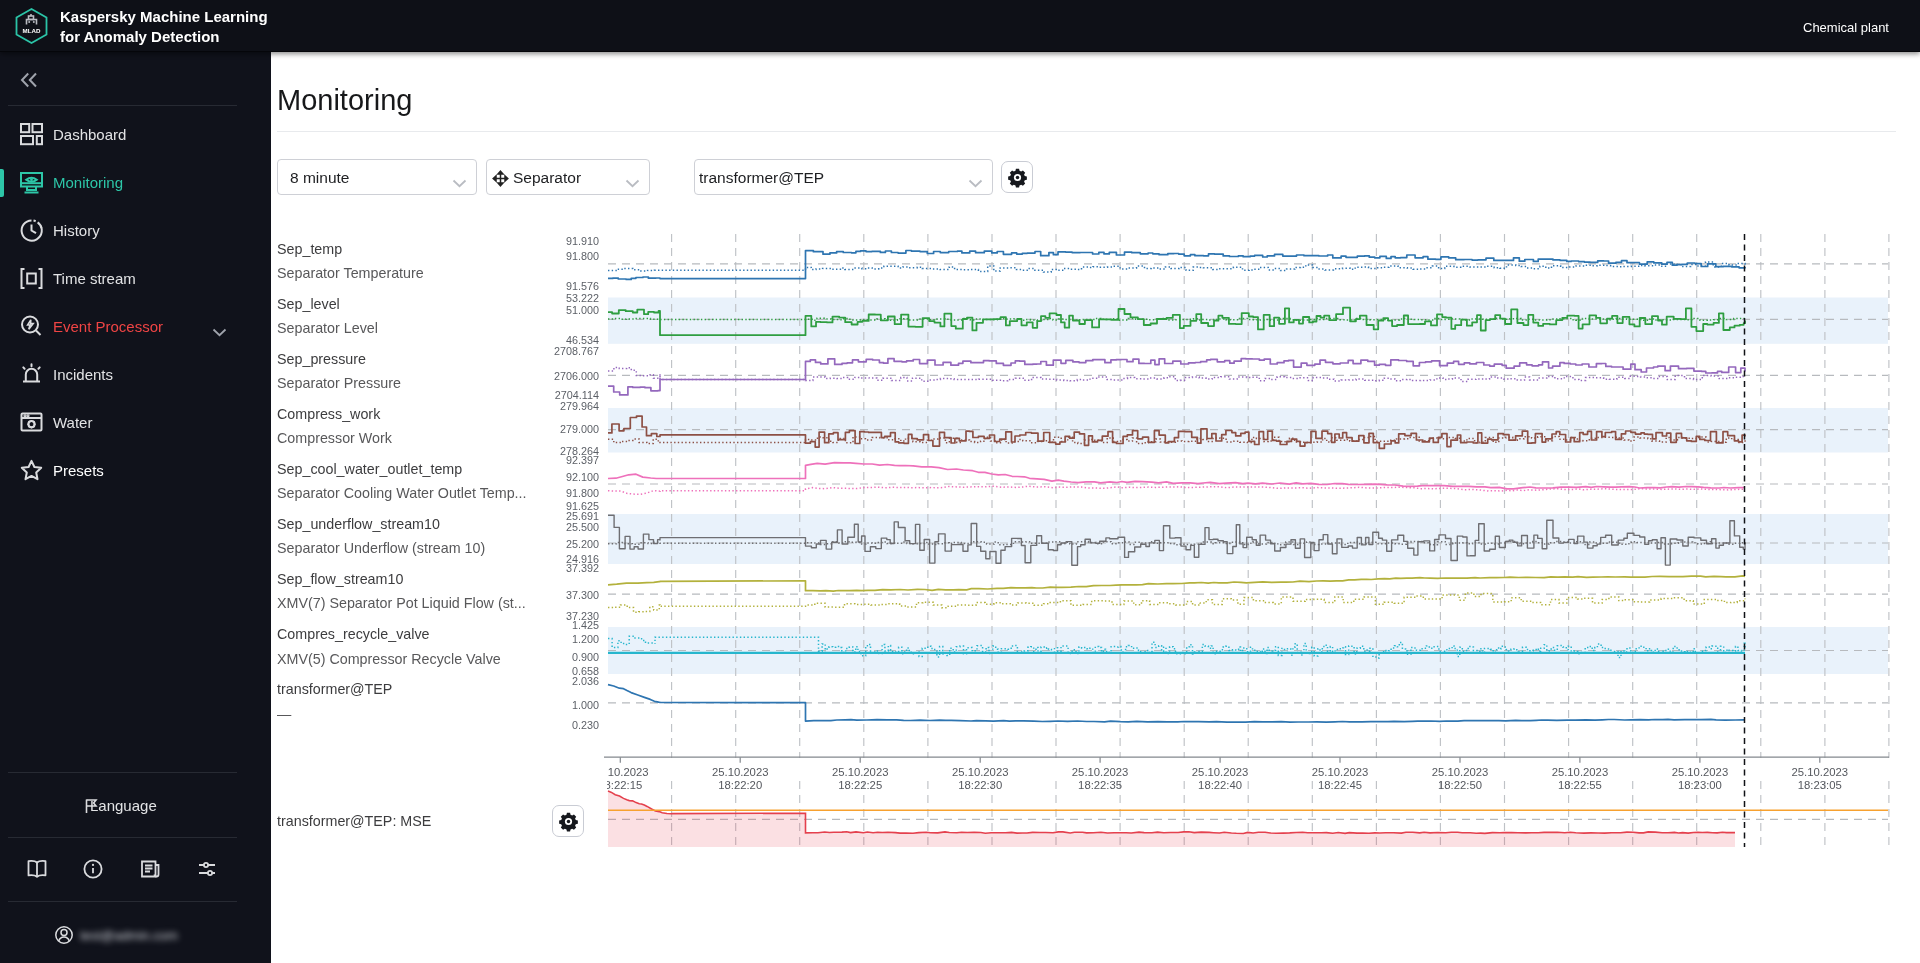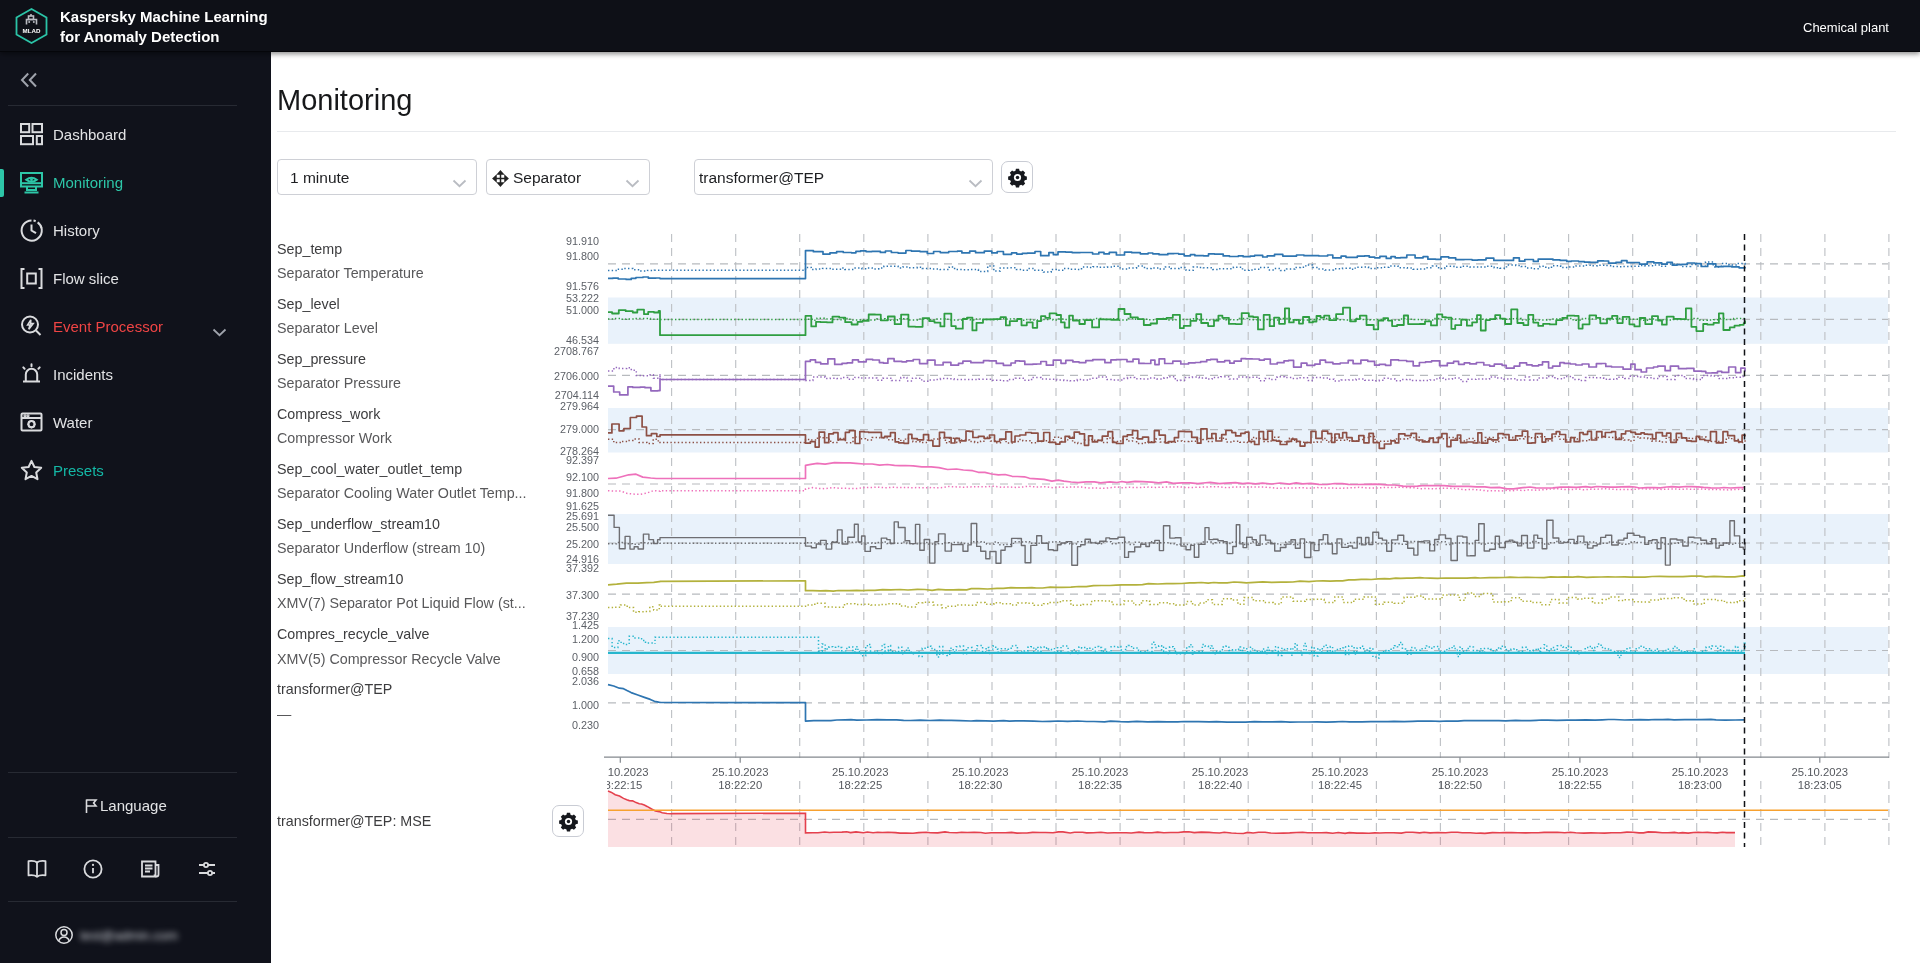--- a/index.html
+++ b/index.html
@@ -10,21 +10,21 @@
 #sidebar{position:absolute;left:0;top:52px;width:271px;height:911px;background:#10121b;z-index:20}
 .sdiv{position:absolute;left:8px;width:229px;height:1px;background:#272a33}
 #collapse{position:absolute;left:20px;top:20px}
 .mitem{position:absolute;left:0;width:245px;height:48px}
 .micon{position:absolute;left:19px;top:11px;width:25px;height:25px}
 .mtext{position:absolute;left:53px;top:15px;font-size:15px}
 .mchev{position:absolute;right:18px;top:20px}
 .abar{position:absolute;left:0;top:10px;width:4px;height:28px;background:#2dc6a8;border-radius:0 2px 2px 0}
 #lang{position:absolute;left:0;top:740px;width:245px}
 #lang .flag{position:absolute;left:84px;top:6px}
-#lang .ltext{position:absolute;left:100px;top:5px;color:#e2e3e5;font-size:15px}
+#lang .ltext{position:absolute;left:90px;top:5px;color:#e2e3e5;font-size:15px}
 .bicons{position:absolute;top:806px;width:245px}
 .bico{position:absolute;top:0}
 #user{position:absolute;left:54px;top:873px}
 #user .uicon{position:absolute;left:0;top:0}
 #user .umail{position:absolute;left:26px;top:3px;color:#cfd2d8;font-size:13px;filter:blur(3px)}
 #main{position:absolute;left:245px;top:52px;width:1675px;height:911px;background:#fff}
 #h1{position:absolute;left:277px;top:84px;font-size:29px;color:#17181a;z-index:5}
 #hdiv{position:absolute;left:277px;top:131px;width:1619px;height:1px;background:#e8eaed}
 .sel{position:absolute;top:159px;height:36px;border:1px solid #ced0d6;border-radius:4px;background:#fff;z-index:5}
 .sel .stext{position:absolute;left:12px;top:9px;font-size:15.5px;color:#1d1e21;white-space:nowrap}
@@ -94,21 +94,21 @@
       <span class="mtext" style="color:#e2e3e5">History</span>
     </div>
 <div class="mitem" style="top:203px">
       <span class="micon"><svg width="25" height="25" viewBox="0 0 25 25">
           <g stroke="#dadbde" stroke-width="2" fill="none">
             <path d="M5.5 3H2.5V22H5.5"></path>
             <path d="M19.5 3H22.5V22H19.5"></path>
             <rect x="8.2" y="7.5" width="8.6" height="10"></rect>
           </g>
         </svg></span>
-      <span class="mtext" style="color:#e2e3e5">Flow slice</span>
+      <span class="mtext" style="color:#e2e3e5">Time stream</span>
     </div>
 <div class="mitem" style="top:251px">
       <span class="micon"><svg width="25" height="25" viewBox="0 0 25 25">
           <g stroke="#dadbde" stroke-width="2" fill="none">
             <circle cx="11" cy="10.5" r="8"></circle>
             <path d="M17 16.5 L21.5 21"></path>
             <path d="M11.8 5.8 L8.6 11 h2.4 l-1.2 4.2 4.4 -5.6 h-2.6 z" stroke-width="1.6"></path>
           </g>
         </svg></span>
       <span class="mtext" style="color:#ef4444">Event Processor</span>
@@ -138,21 +138,21 @@
           </g>
         </svg></span>
       <span class="mtext" style="color:#e2e3e5">Water</span>
     </div>
 <div class="mitem" style="top:395px">
       <span class="micon"><svg width="25" height="25" viewBox="0 0 25 25">
           <g stroke="#dadbde" stroke-width="2" fill="none" stroke-linejoin="round">
             <path d="M12.5 2.8l2.9 6.2 6.8 0.8-5 4.7 1.3 6.7-6-3.3-6 3.3 1.3-6.7-5-4.7 6.8-0.8z"></path>
           </g>
         </svg></span>
-      <span class="mtext" style="color:#14b8a6">Presets</span>
+      <span class="mtext" style="color:#ffffff">Presets</span>
     </div>
   <div class="sdiv" style="top:720px"></div>
   <div id="lang">
       <span class="flag"><svg width="15" height="16" viewBox="0 0 15 16">
           <g stroke="#dadbde" stroke-width="1.6" fill="none">
             <path d="M2.5 15V1.5"></path>
             <path d="M2.5 2h9.5l-2.4 3 2.4 3H2.5"></path>
           </g>
         </svg></span>
       <span class="ltext">Language</span>
@@ -195,21 +195,21 @@
             <circle cx="10" cy="7.6" r="3"></circle>
             <path d="M4.7 16.2c.9-3 2.9-4.1 5.3-4.1s4.4 1.1 5.3 4.1"></path>
           </g>
         </svg></span>
       <span class="umail">test@admin.com</span>
     </div>
 </div>
 <div id="h1">Monitoring</div>
 <div id="hdiv"></div>
 <div class="sel" style="left:277px;width:200px">
-    <span class="stext">1 minute</span>
+    <span class="stext">8 minute</span>
     <span class="schev"><svg width="15" height="9" viewBox="0 0 15 9">
         <path d="M1.5 1.5 7.5 7.2 13.5 1.5" stroke="#b9bcc2" stroke-width="1.8" fill="none"></path>
       </svg></span>
   </div>
 <div class="sel" style="left:486px;width:164px">
     <span class="stext" style="left:26px">Separator</span>
     <span style="position:absolute;left:5px;top:10px"><svg width="17" height="17" viewBox="0 0 17 17">
         <g stroke="#222" stroke-width="1.5" fill="#222">
           <path d="M8.5 1.2 11 4H6z"></path>
           <path d="M8.5 15.8 11 13H6z"></path>

